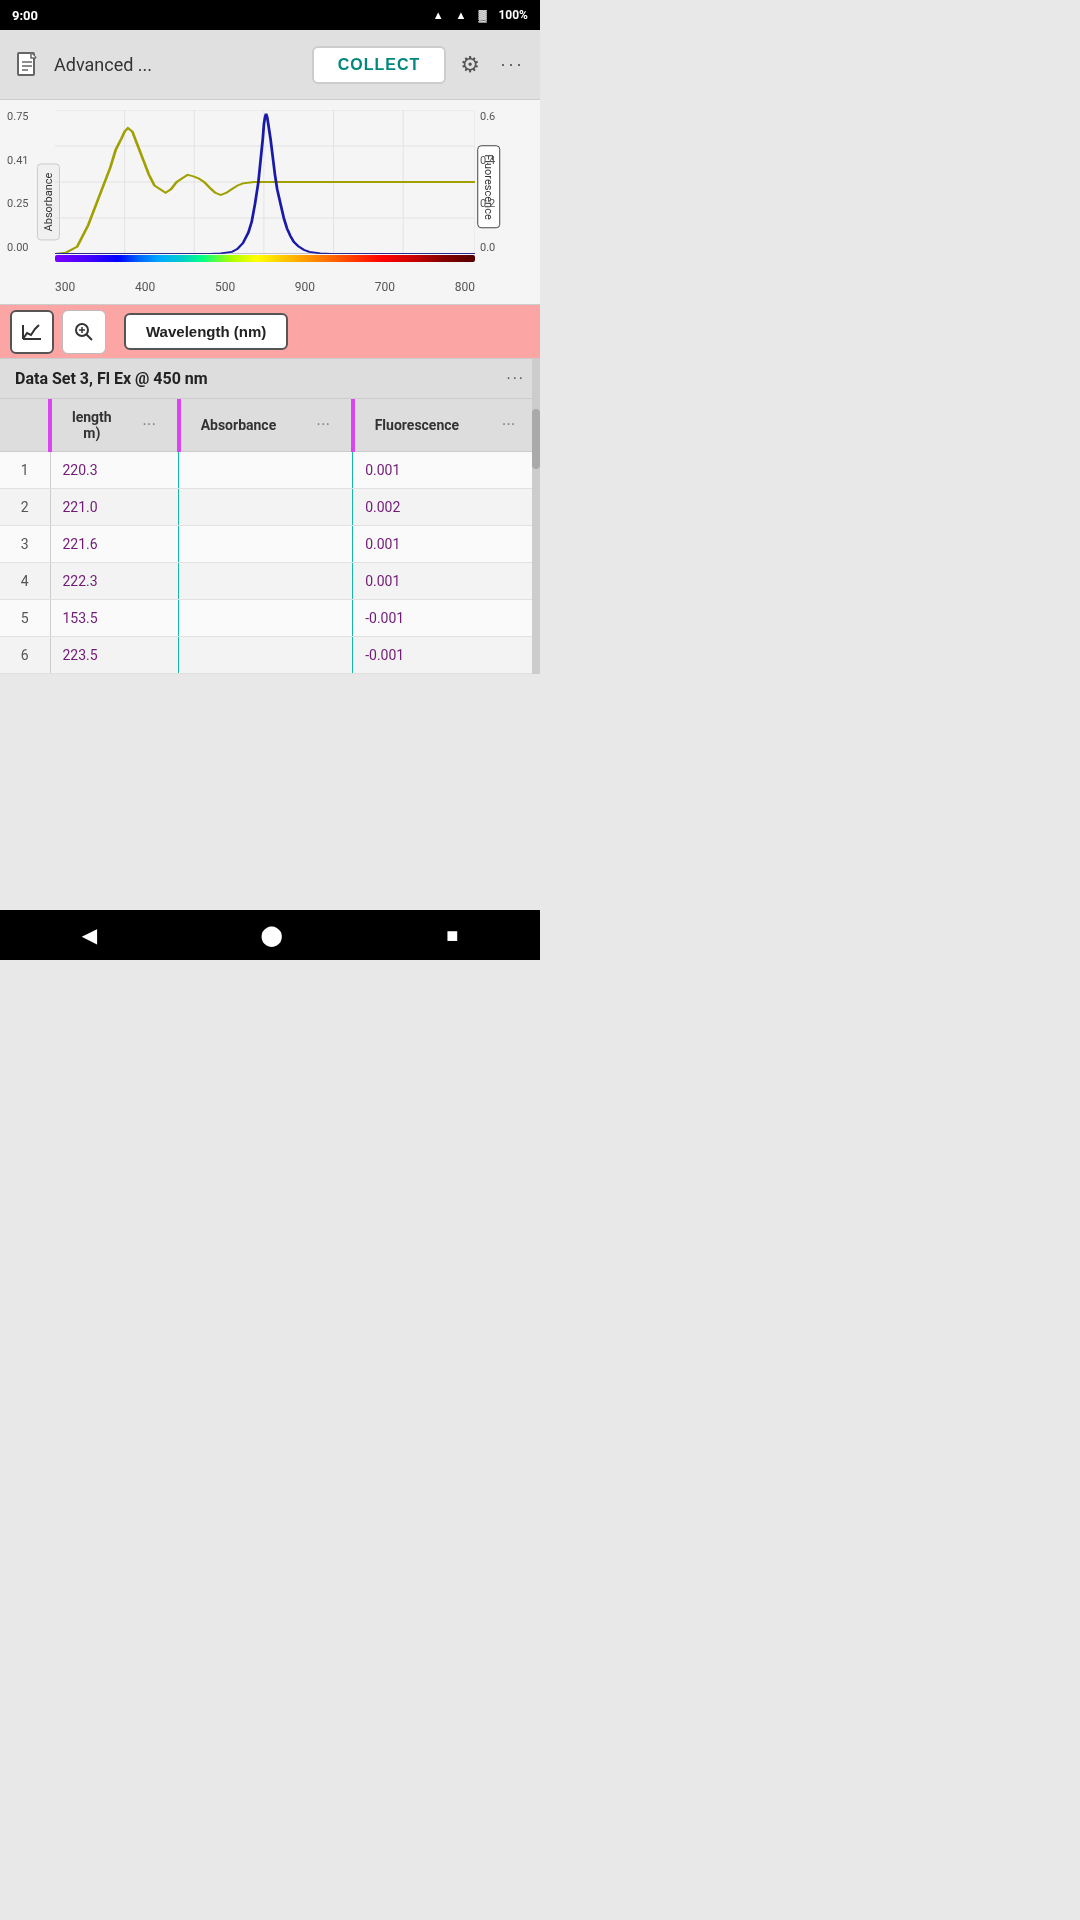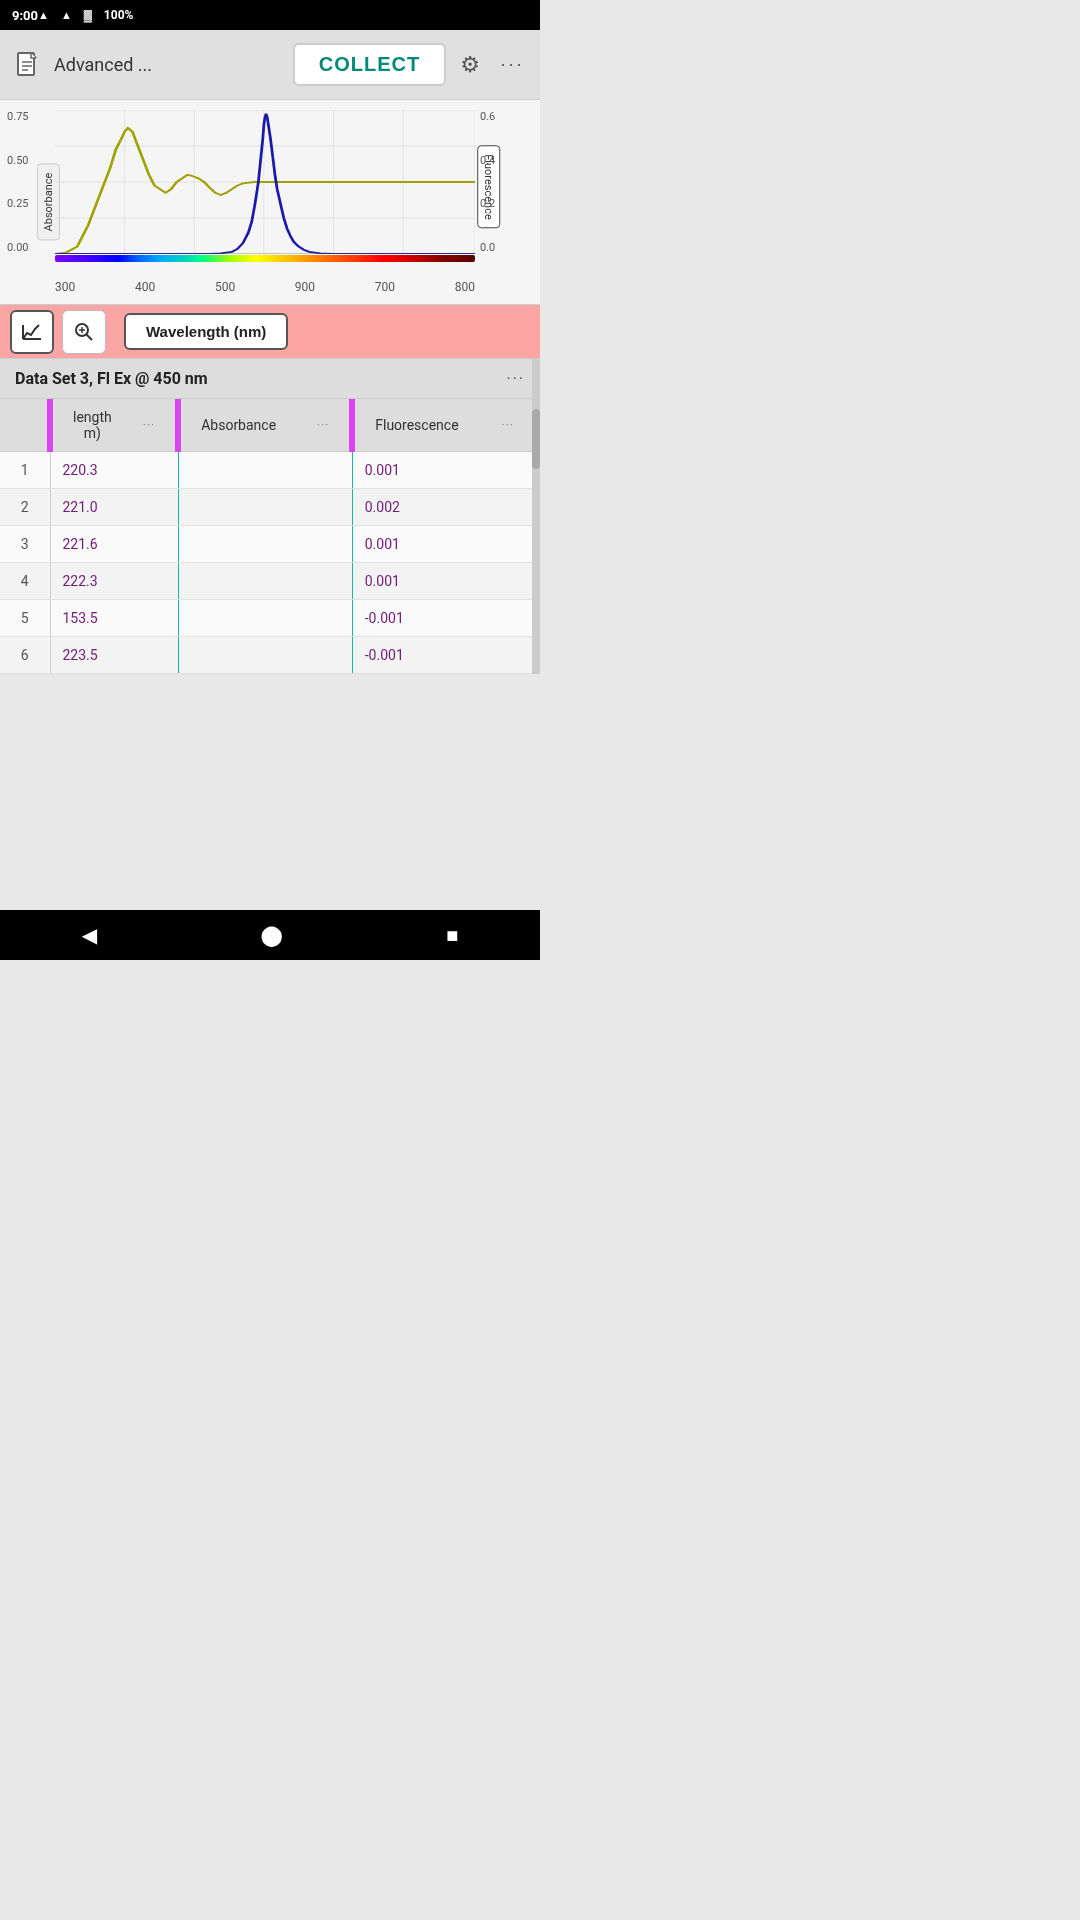--- a/index.html
+++ b/index.html
@@ -13,20 +13,21 @@
       position: relative;
     }
 
     
     .status-bar {
       background: #000;
       color: #fff;
       height: 30px;
       display: flex;
       align-items: center;
+      justify-content: space-between;
       padding: 0 12px;
       font-size: 13px;
       font-weight: bold;
     }
     .status-right {
       display: flex;
       align-items: center;
       gap: 12px;
       font-size: 12px;
     }
@@ -56,21 +57,21 @@
       flex: 1;
       font-size: 18px;
       color: #333;
       font-weight: normal;
     }
     .collect-btn {
       background: #fff;
       border: 2px solid #ccc;
       border-radius: 6px;
       padding: 8px 24px;
-      font-size: 20px;
+      font-size: 16px;
       font-weight: bold;
       color: #00897b;
       cursor: pointer;
       letter-spacing: 1px;
     }
     .gear-btn {
       background: none;
       border: none;
       font-size: 22px;
       color: #555;
@@ -292,22 +293,22 @@
       border-collapse: collapse;
     }
     thead tr {
       background: #ddd;
       border-bottom: 1px solid #ccc;
     }
     th {
       padding: 10px 20px;
       font-size: 14px;
       color: #333;
-      font-weight: 400;
-      border-right: 6px solid #d946ef;
+      font-weight: 700;
+      border-right: 4px solid #d946ef;
       text-align: center;
     }
     th:first-child {
       width: 50px;
       text-align: center;
     }
     td {
       padding: 10px 12px;
       font-size: 14px;
       color: #701a75;
@@ -412,21 +413,21 @@
   <div class="y-axis-left">
     <div class="y-axis-label-left">Absorbance</div>
   </div>
 
   <div class="y-axis-right">
     <div class="y-axis-label-right">Fluorescence</div>
   </div>
 
   <div class="y-ticks-left">
     <span class="y-tick-left">0.75</span>
-    <span class="y-tick-left">0.50</span>
+    <span class="y-tick-left">0.41</span>
     <span class="y-tick-left">0.25</span>
     <span class="y-tick-left">0.00</span>
   </div>
 
   <div class="y-ticks-right">
     <span class="y-tick-right">0.6</span>
     <span class="y-tick-right">0.4</span>
     <span class="y-tick-right">0.2</span>
     <span class="y-tick-right">0.0</span>
   </div>

